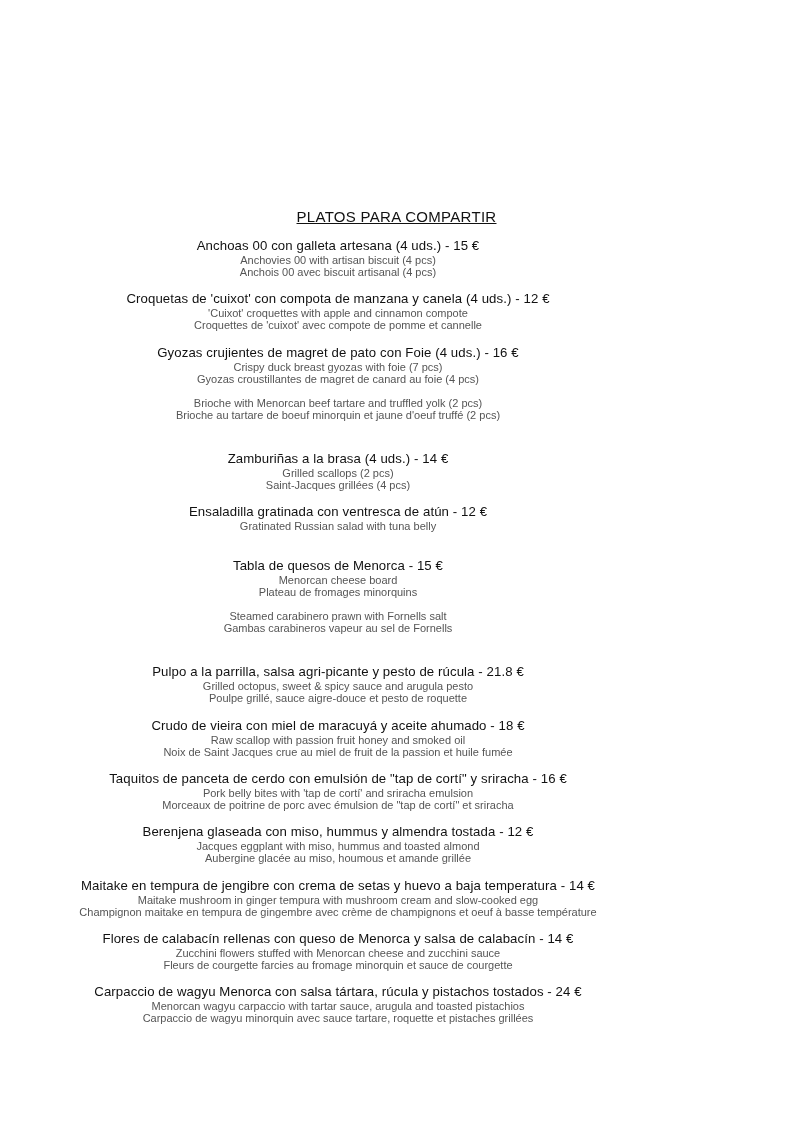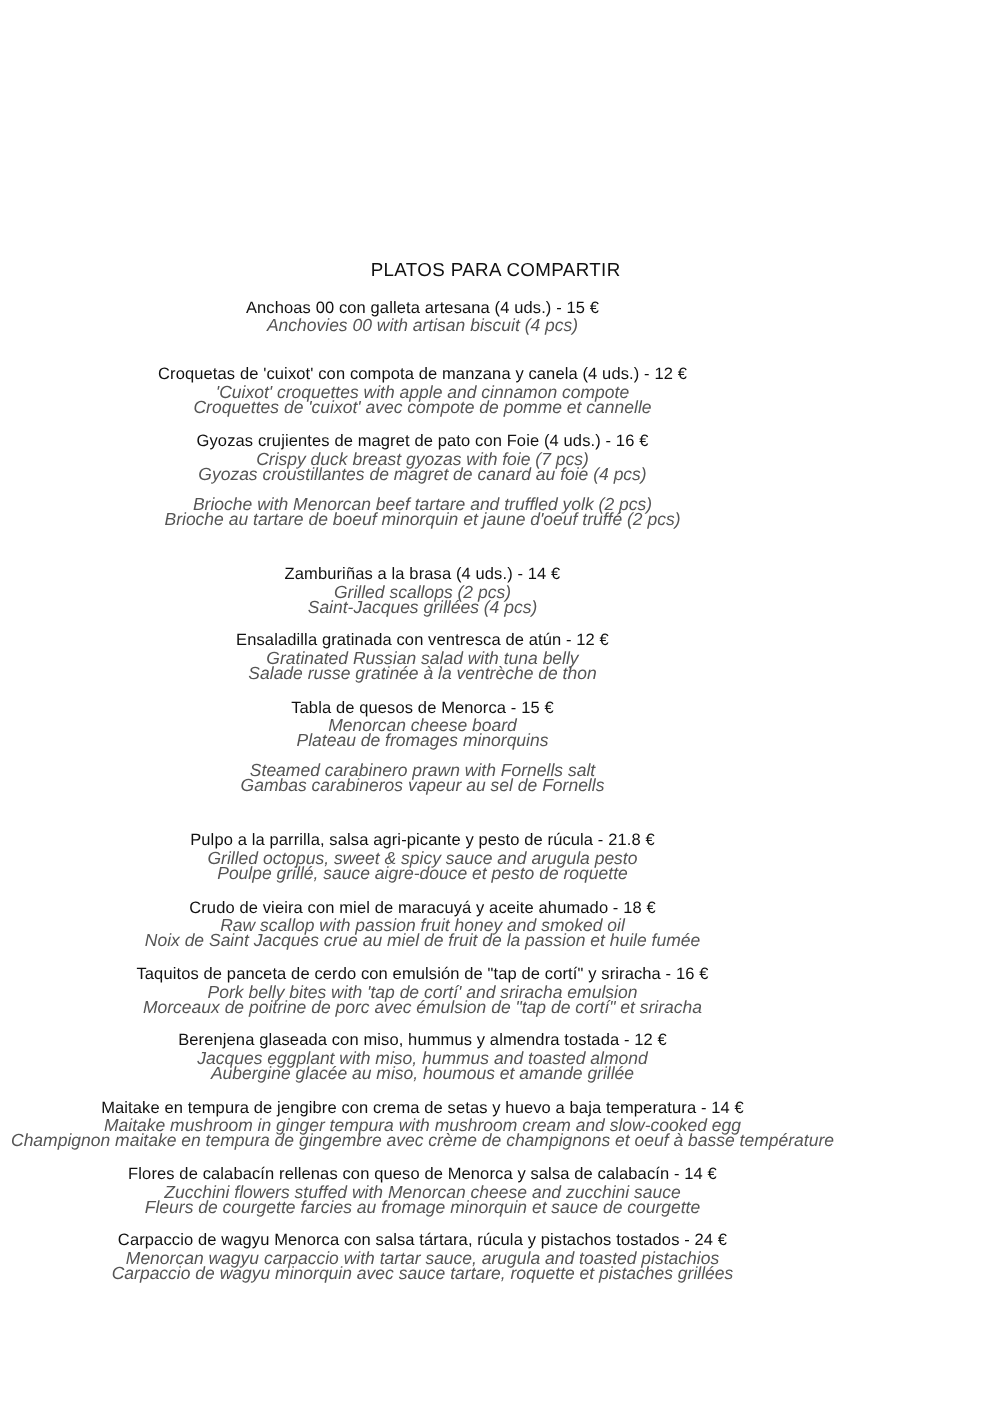--- a/index.html
+++ b/index.html
@@ -1,34 +1,35 @@
 <!DOCTYPE html>
 <html><head>
 <meta charset="utf-8">
 <style>
   html, body { margin: 0; padding: 0; background: #ffffff; }
   body { width: 793px; height: 1121px; position: relative; overflow: hidden;
          font-family: "Liberation Sans", "DejaVu Sans", sans-serif; color: #111; }
   .page { position: absolute; left: 0; top: 0; width: 793px; height: 1121px; }
   .title { position: absolute; left: 0; width: 793px; top: 208px; text-align: center;
-           font-size: 15px; letter-spacing: 0.3px; color: #111; }
+           font-size: 15px; letter-spacing: 0.3px; color: #111; text-decoration: underline; }
   .items { position: absolute; left: 0; top: 237px; width: 676px; }
   .item { height: 53.3px; text-align: center; }
   .dish { font-size: 13.2px; line-height: 17px; color: #111; white-space: nowrap; letter-spacing: 0.1px; }
-  .sub { font-size: 14px; line-height: 12px; color: #555; white-space: nowrap; font-style: italic; }
+  .sub { font-size: 11px; line-height: 12px; color: #555; white-space: nowrap; }
 </style>
 </head>
 <body>
 
 <div class="page">
   <div class="title">PLATOS PARA COMPARTIR</div>
   <div class="items">
     <div class="item">
       <div class="dish">Anchoas 00 con galleta artesana (4 uds.) - 15 €</div>
       <div class="sub">Anchovies 00 with artisan biscuit (4 pcs)</div>
+      <div class="sub">Anchois 00 avec biscuit artisanal (4 pcs)</div>
     </div>
     <div class="item">
       <div class="dish">Croquetas de 'cuixot' con compota de manzana y canela (4 uds.) - 12 €</div>
       <div class="sub">'Cuixot' croquettes with apple and cinnamon compote</div>
       <div class="sub">Croquettes de 'cuixot' avec compote de pomme et cannelle</div>
     </div>
     <div class="item">
       <div class="dish">Gyozas crujientes de magret de pato con Foie (4 uds.) - 16 €</div>
       <div class="sub">Crispy duck breast gyozas with foie (7 pcs)</div>
       <div class="sub">Gyozas croustillantes de magret de canard au foie (4 pcs)</div>
@@ -38,21 +39,20 @@
       <div class="sub">Brioche au tartare de boeuf minorquin et jaune d'oeuf truffé (2 pcs)</div>
     </div>
     <div class="item">
       <div class="dish">Zamburiñas a la brasa (4 uds.) - 14 €</div>
       <div class="sub">Grilled scallops (2 pcs)</div>
       <div class="sub">Saint-Jacques grillées (4 pcs)</div>
     </div>
     <div class="item">
       <div class="dish">Ensaladilla gratinada con ventresca de atún - 12 €</div>
       <div class="sub">Gratinated Russian salad with tuna belly</div>
-      <div class="sub">Salade russe gratinée à la ventrèche de thon</div>
     </div>
     <div class="item">
       <div class="dish">Tabla de quesos de Menorca - 15 €</div>
       <div class="sub">Menorcan cheese board</div>
       <div class="sub">Plateau de fromages minorquins</div>
     </div>
     <div class="item">
       <div class="sub">Steamed carabinero prawn with Fornells salt</div>
       <div class="sub">Gambas carabineros vapeur au sel de Fornells</div>
     </div>

